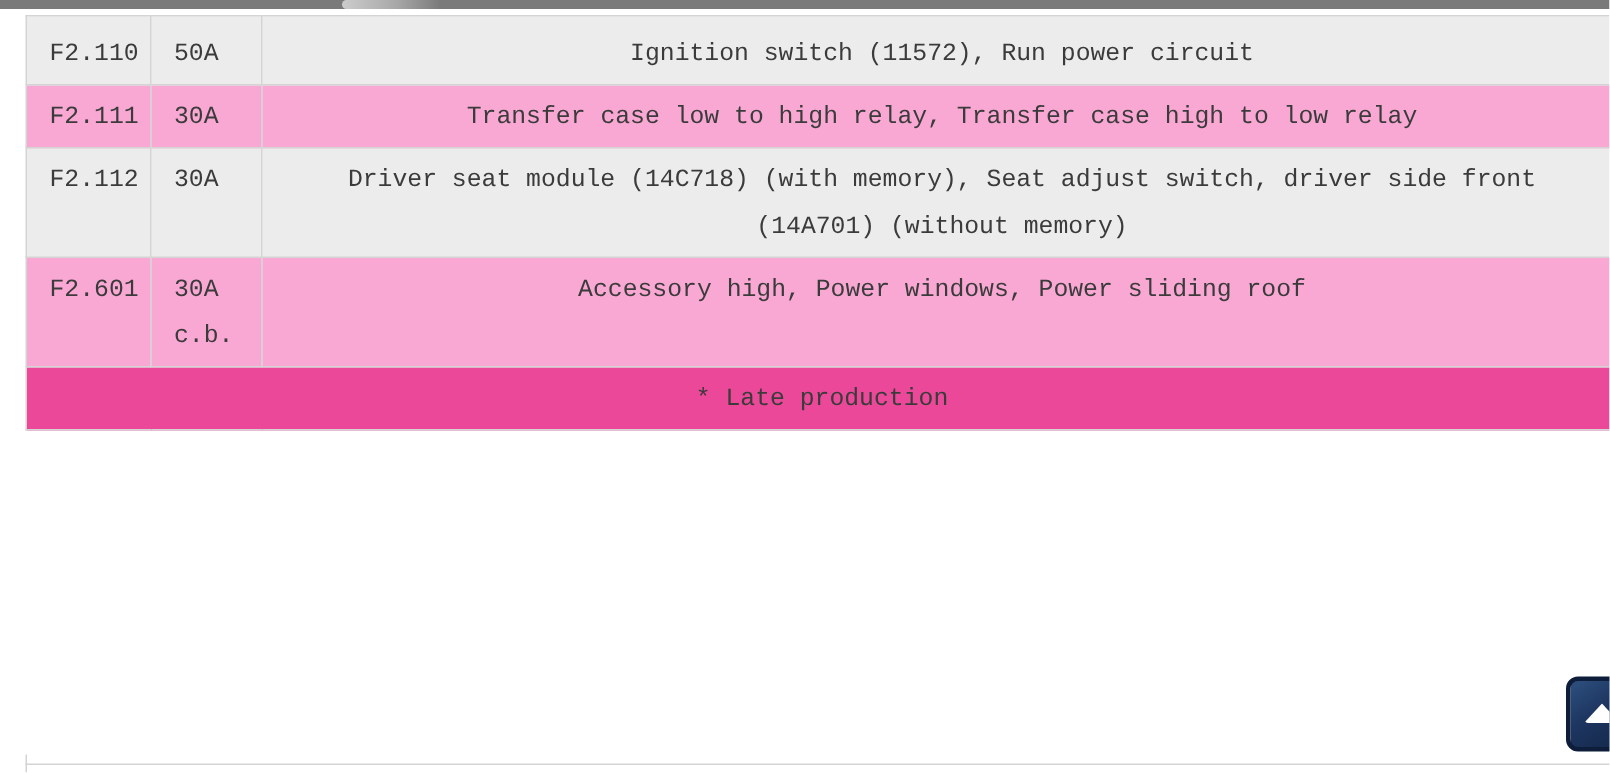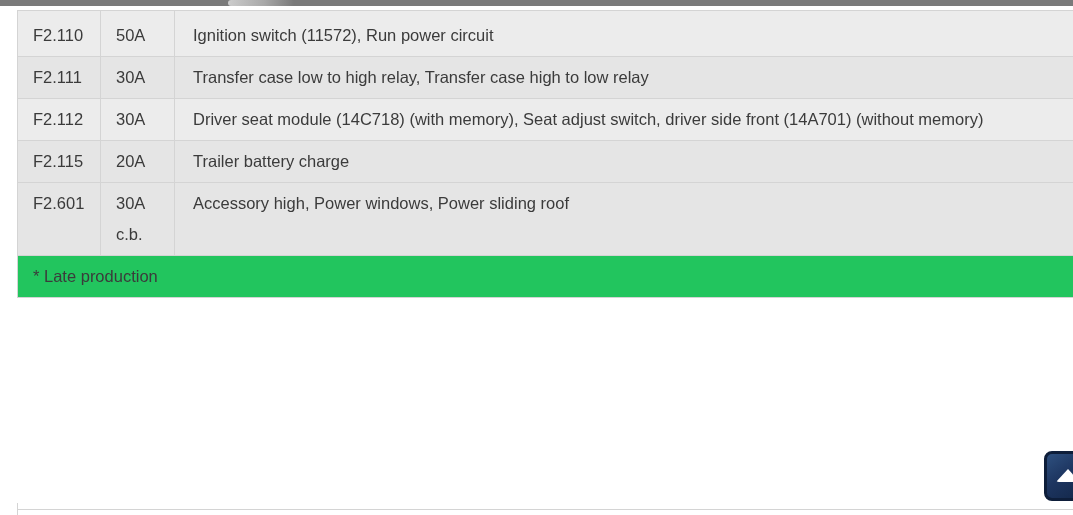--- a/index.html
+++ b/index.html
@@ -1,15 +1,15 @@
 <!DOCTYPE html>
 <html><head>
 <meta charset="utf-8">
 <style>
-  * { margin: 0; padding: 0; box-sizing: border-box; }
+  * { margin: 0; padding: 0; box-sizing: border-box; font-family: Liberation Mono, monospace; }
   html, body {
     width: 1073px; height: 515px;
     background: #ffffff;
     overflow: hidden;
     font-family: "Liberation Sans", sans-serif;
     position: relative;
   }
 
   
   .top-scrollbar {
@@ -32,28 +32,28 @@
     table-layout: fixed;
     font-size: 16.5px;
     color: #3b3b3b;
   }
   .fuse-table td {
     border: 1px solid #d4d4d4;
     border-right-width: 1px;
     vertical-align: top;
     line-height: 31px;
     padding: 5px 10px 5px 15px;
-    background: #e5e5e5;
+    background: #f9a8d4;
   }
-  .fuse-table td:last-child { border-right: none; }
+  .fuse-table td:last-child { border-right: none; text-align: center; }
   .fuse-table td.desc { padding-left: 18px; }
   .fuse-table tr.alt td { background: #ececec; }
   .fuse-table tr:first-child td { padding-top: 9px; }
   .fuse-table tr.footnote-row td {
-    background: #22c55e;
+    background: #ec4899;
     padding-left: 15px;
   }
   .col-fuse { width: 83px; }
   .col-amp  { width: 74px; }
 
   
   .next-section-line {
     position: absolute; left: 17px; top: 509px;
     width: 1056px; height: 0;
     border-top: 1px solid #d4d4d4;
@@ -105,25 +105,20 @@
     <td>F2.111</td>
     <td>30A</td>
     <td class="desc">Transfer case low to high relay, Transfer case high to low relay</td>
   </tr>
       <tr class="alt">
     <td>F2.112</td>
     <td>30A</td>
     <td class="desc">Driver seat module (14C718) (with memory), Seat adjust switch, driver side front (14A701) (without memory)</td>
   </tr>
       <tr>
-    <td>F2.115</td>
-    <td>20A</td>
-    <td class="desc">Trailer battery charge</td>
-  </tr>
-      <tr>
     <td>F2.601</td>
     <td>
           <div>30A</div>
           <div>c.b.</div>
         </td>
     <td class="desc">Accessory high, Power windows, Power sliding roof</td>
   </tr>
       <tr class="footnote-row">
         <td colspan="3">* Late production</td>
       </tr>

